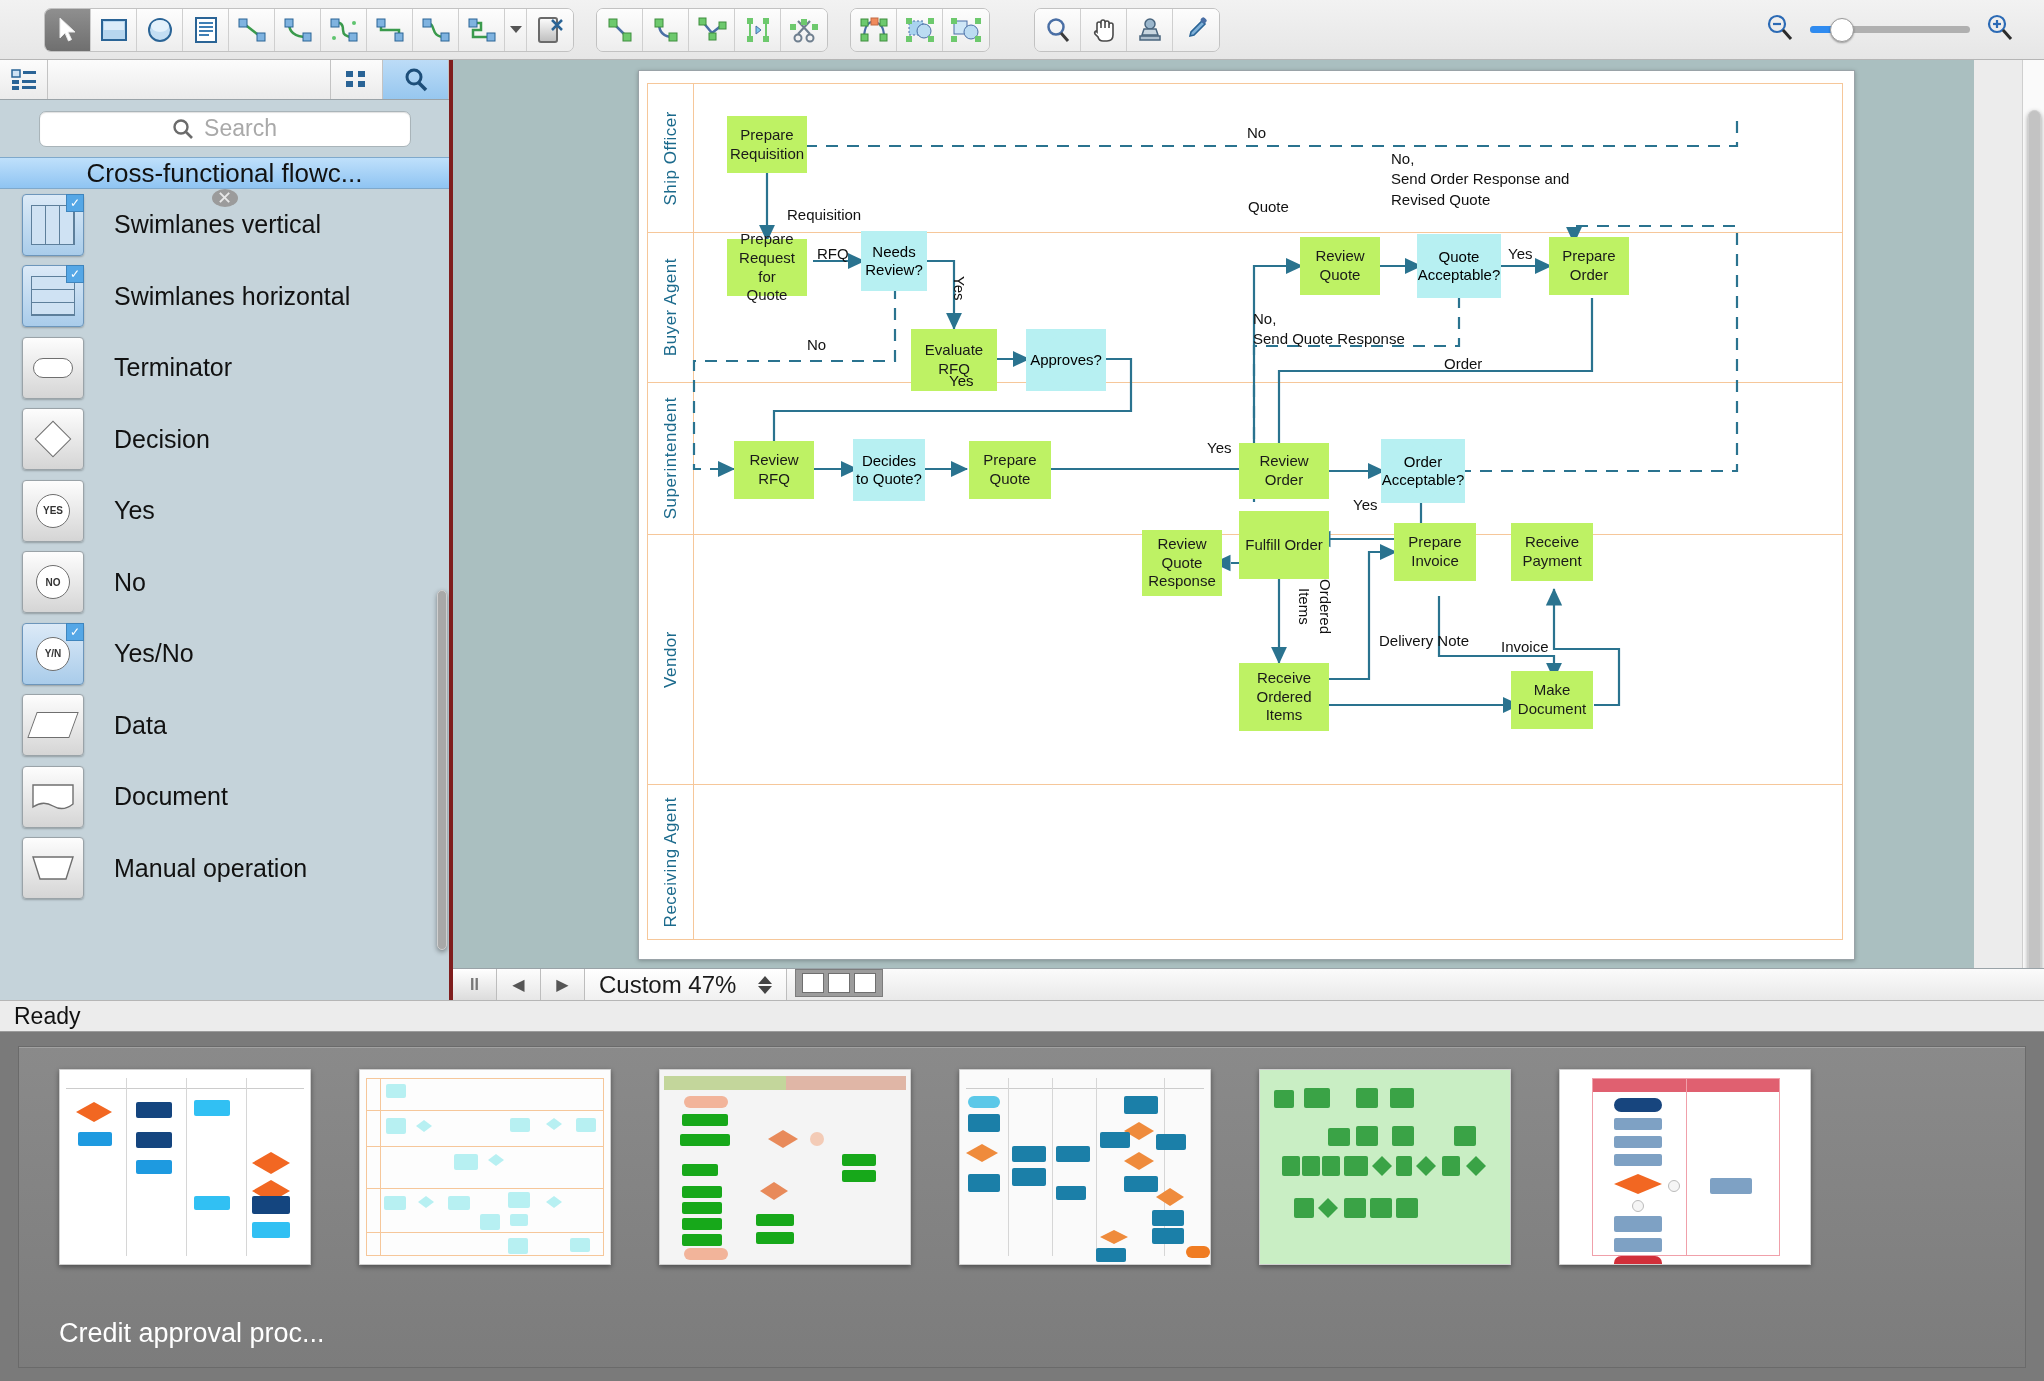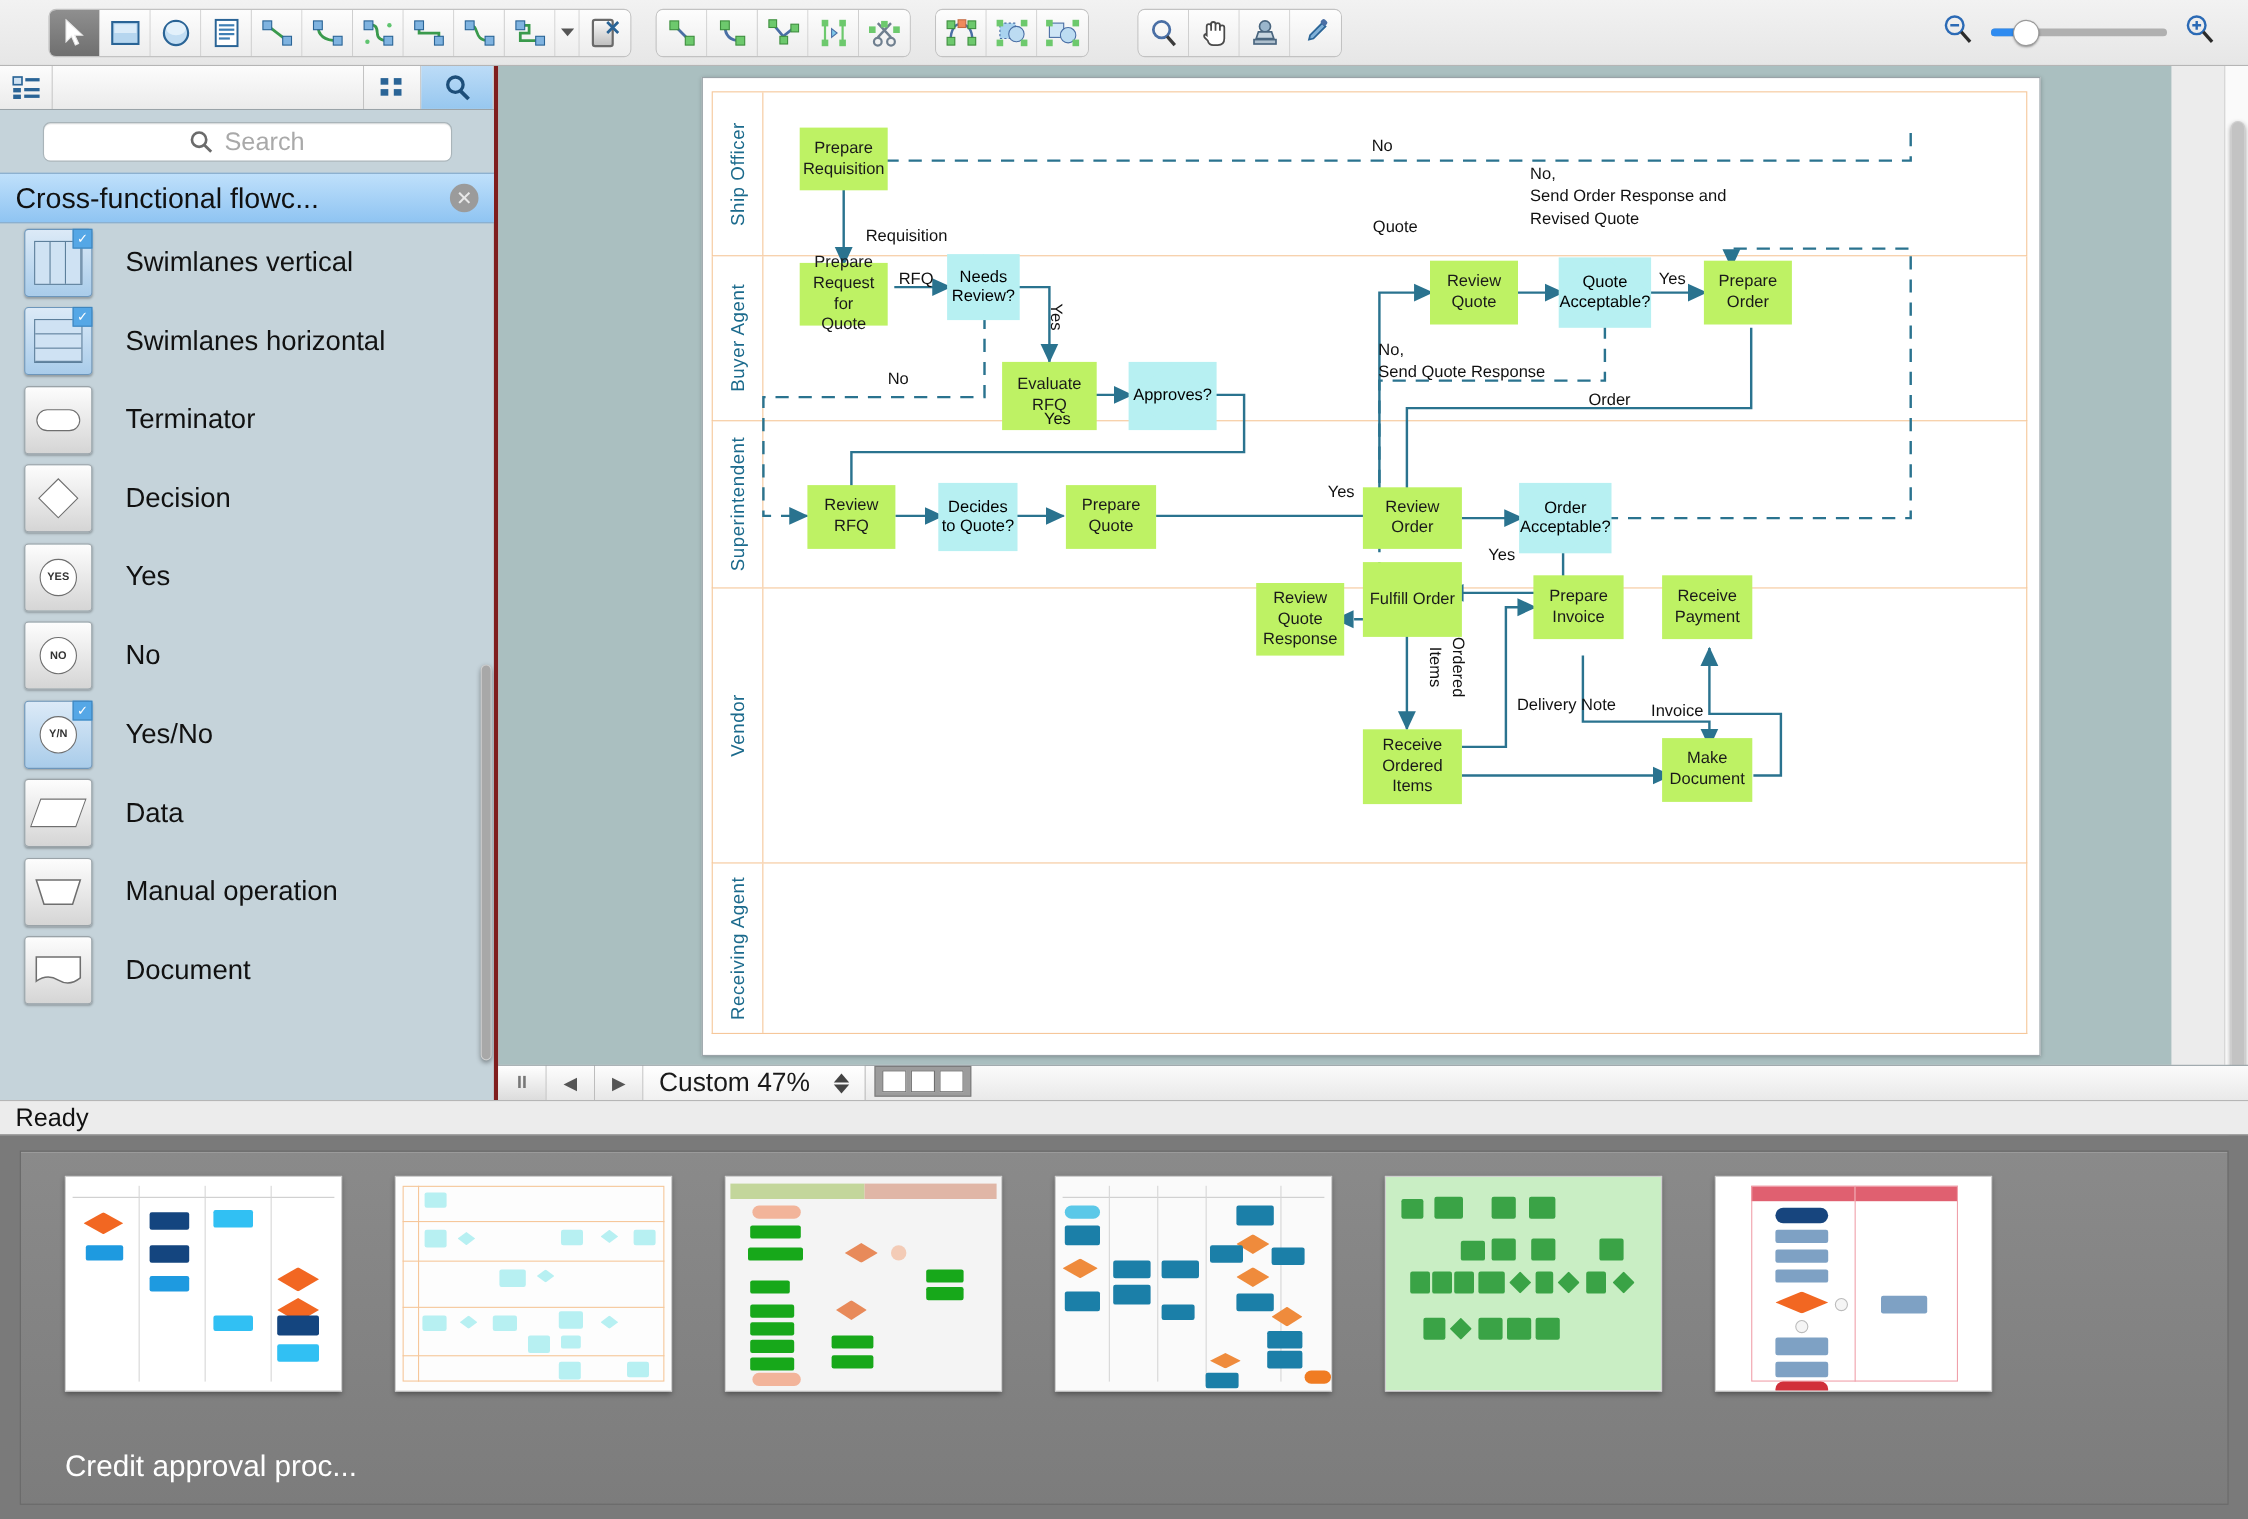--- a/index.html
+++ b/index.html
@@ -65,23 +65,23 @@
   .lp-tabrow .cell.w2{ width:52px;}
   .lp-tabrow .cell.act{ width:66px; background:linear-gradient(#bcdcf7,#97c7ef);}
   .searchrow{ height:57px; display:flex; align-items:center; justify-content:center; background:#c5d3da;}
   .searchbox{
     width:372px;height:36px;border-radius:7px;background:#fff;border:1px solid #a9b4b9;
     display:flex;align-items:center;justify-content:center;gap:10px;
     box-shadow:0 1px 1px rgba(0,0,0,.12) inset;
   }
   .searchbox .ph{ color:#a9a9a9; font-size:23px; }
   .lp-header{
-    height:46px;background:linear-gradient(#bfe0fb,#8fc4f2);
+    height:32px;background:linear-gradient(#bfe0fb,#8fc4f2);
     border-top:1px solid #7fa9cc;border-bottom:1px solid #7fa9cc;
-    display:flex;align-items:center;padding:0 14px;
+    display:flex;align-items:center;padding:0 14px;flex-direction:column;
   }
   .lp-header .title{ font-size:26px;color:#111; flex:1; }
   .closeBtn{
     width:26px;height:26px;border-radius:50%;background:#9b9b9b;color:#e8e8e8;
     display:flex;align-items:center;justify-content:center;font-size:18px;line-height:1;
   }
   .shapelist{ height:calc(100% - 139px); overflow:hidden; position:relative;}
   .shaperow{ display:flex; align-items:center; height:71.5px; padding-left:22px; gap:30px;}
   .shapeicon{
     width:62px;height:62px;border:1px solid #9aa3a8;border-radius:4px;
@@ -563,33 +563,33 @@
         <span class="lbl">Yes/No</span>
       </div>
       <div class="shaperow">
         <div class="shapeicon">
             <div class="g-data"></div>
           </div>
         <span class="lbl">Data</span>
       </div>
       <div class="shaperow">
         <div class="shapeicon">
+          <svg width="46" height="30">
+              <path d="M3 3 L43 3 L43 22 Q33 30 23 24 Q13 18 3 25 Z" fill="#fff" stroke="#6f6f6f" stroke-width="1.4"></path>
+            </svg>
+        </div>
+        <span class="lbl">Document</span>
+      </div>
+      <div class="shaperow">
+        <div class="shapeicon">
           <svg width="46" height="28">
               <path d="M3 3 L43 3 L36 25 L10 25 Z" fill="#fff" stroke="#6f6f6f" stroke-width="1.4"></path>
             </svg>
         </div>
         <span class="lbl">Manual operation</span>
-      </div>
-      <div class="shaperow">
-        <div class="shapeicon">
-          <svg width="46" height="30">
-              <path d="M3 3 L43 3 L43 22 Q33 30 23 24 Q13 18 3 25 Z" fill="#fff" stroke="#6f6f6f" stroke-width="1.4"></path>
-            </svg>
-        </div>
-        <span class="lbl">Document</span>
       </div>
       <div class="lp-scrollbar">
         <div class="thumb"></div>
       </div>
     </div>
   </div>
 
   <div class="canvasArea">
     <div class="page">
       <div class="fc">

